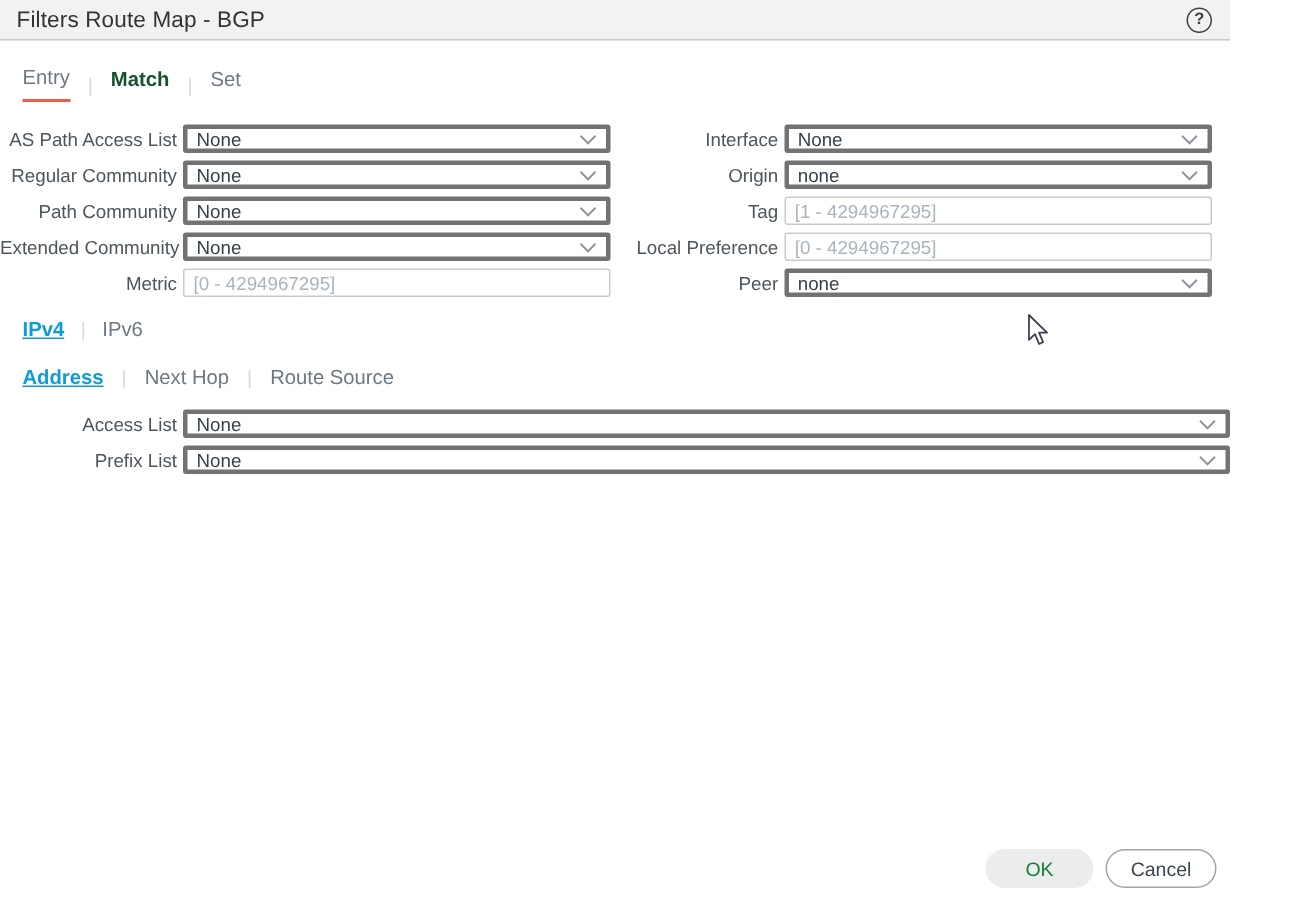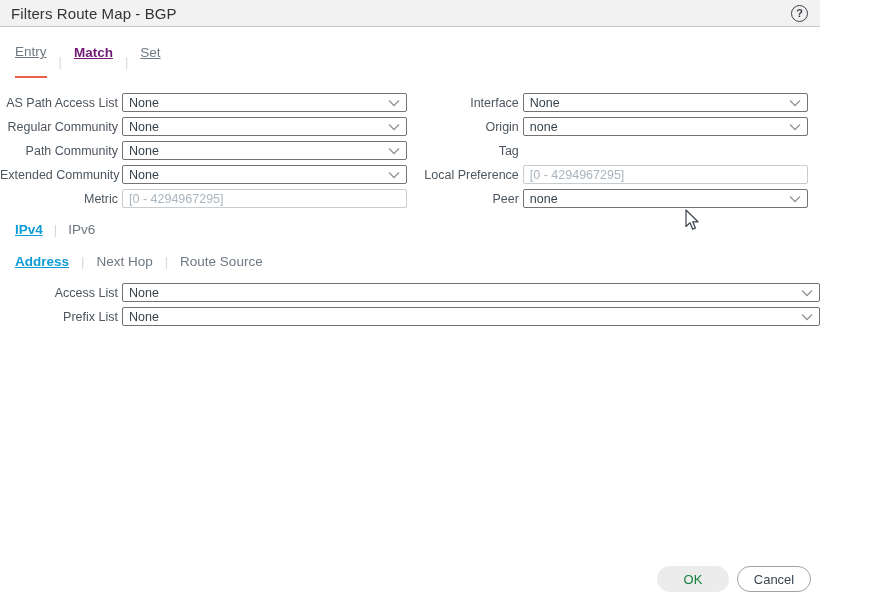--- a/index.html
+++ b/index.html
@@ -21,39 +21,39 @@
     width:17px; height:17px; border:1.5px solid #3c4148; border-radius:50%;
     display:flex; align-items:center; justify-content:center;
     font-size:11px; font-weight:bold; color:#3c4148; cursor:pointer;
   }
 
   
   .tabbar {
     margin:17px 0 0 15px; display:flex; align-items:center; gap:12px;
     font-size:13.5px;
   }
-  .tab { color:#6e7882; padding-bottom:17px; cursor:pointer;text-decoration:underline; }
+  .tab { color:#6e7882; padding-bottom:7px; cursor:pointer; }
   .tab.underlined { border-bottom:2px solid #e8604c; }
-  .tab.active { color:#701a75; font-weight:bold; }
+  .tab.active { color:#14532d; font-weight:bold; }
   .pipe { color:#d6d9db; font-size:13px; }
 
   
   .form-area { display:flex; margin-top:15px; }
   .col { display:flex; flex-direction:column; }
   .col.left  { width:434px; }
   .col.right { width:440px; padding-right:12px; }
   .row { display:flex; align-items:center; margin-bottom:5px; height:19px; }
   .lbl {
     font-size:12.5px; color:#4d565e; text-align:right; margin-right:4px;
     white-space:nowrap; flex:0 0 auto;
   }
   .col.left  .lbl { width:118px; }
   .col.right .lbl { width:112px; }
   .ctrl {
-    flex:1; height:19px; border:1px solid #737373; border-radius:2px;
+    flex:1; height:19px; border:3px solid #737373; border-radius:2px;
     background:#fff; display:flex; align-items:center; padding:0 6px;
     font-size:12.5px; color:#36424a; cursor:pointer;
   }
   .ctrl .val { flex:1; overflow:hidden; white-space:nowrap; }
   .chev { display:flex; align-items:center; flex:0 0 auto; }
   input.txt {
     flex:1; height:19px; border:1px solid #c8ccce; border-radius:2px;
     padding:0 6px; font-size:12.5px; color:#36424a; outline:none;
     font-family:"Liberation Sans","DejaVu Sans",sans-serif;
   }
@@ -170,20 +170,21 @@
           <span class="val">none</span>
           <span class="chev">
               <svg width="12" height="8" viewBox="0 0 12 8">
                 <path d="M1 1.5 L6 6.5 L11 1.5" fill="none" stroke="#8f969c" stroke-width="1.3"></path>
               </svg>
             </span>
         </div>
       </div>
       <div class="row">
         <label class="lbl">Tag</label>
+        <input class="txt" type="text" placeholder="[1 - 4294967295]" style="">
       </div>
       <div class="row">
         <label class="lbl">Local Preference</label>
         <input class="txt" type="text" placeholder="[0 - 4294967295]" style="">
       </div>
       <div class="row">
         <label class="lbl">Peer</label>
         <div class="ctrl">
           <span class="val">none</span>
           <span class="chev">

